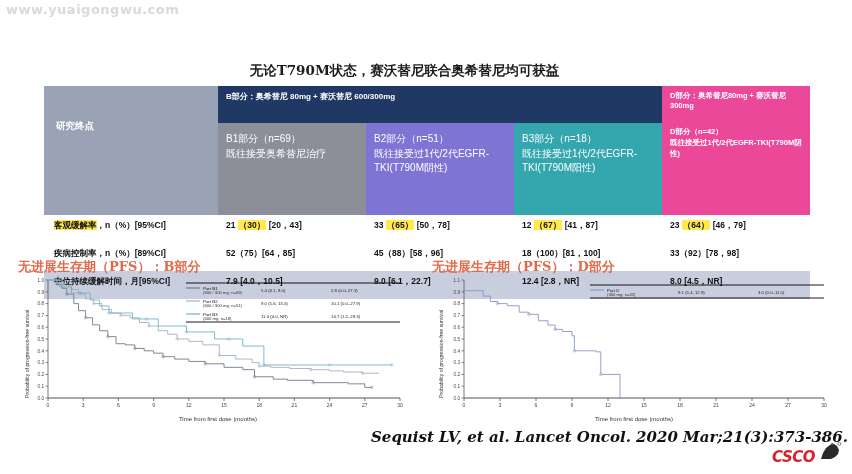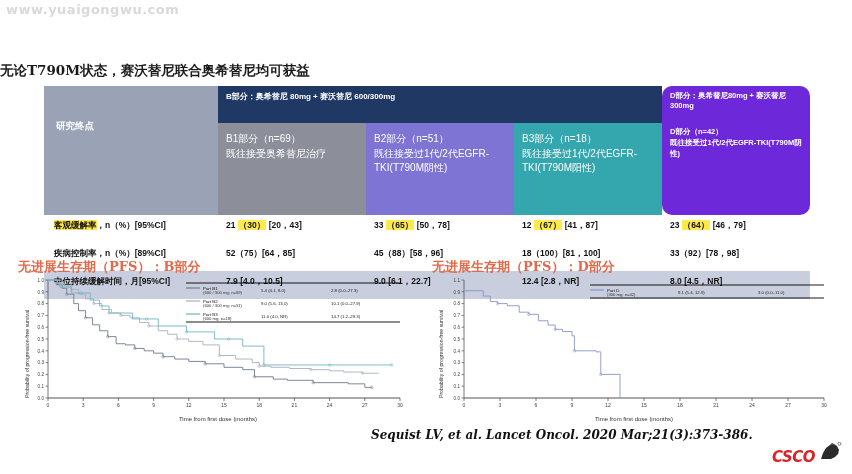--- a/index.html
+++ b/index.html
@@ -25,20 +25,21 @@
     position:absolute;left:88px;top:10px;
     font-size:30px;font-weight:bold;
     color:#e2694a;
     white-space:nowrap;
     letter-spacing:0px;
   }
 
   
   .subtitle{
     position:absolute;left:0;top:62px;width:809px;
+    text-align:center;
     font-size:13.5px;font-weight:bold;color:#1b1b1b;
     font-family:"DejaVu Serif","Liberation Serif",serif;
   }
 
   
   .table{
     position:absolute;left:44px;top:86px;width:766px;
     border-collapse:collapse;
     table-layout:fixed;
   }
@@ -51,25 +52,24 @@
     height:95px;
     vertical-align:top;
   }
   .band-b{
     background:#1f3864;color:#ffffff;
     font-size:8px;font-weight:bold;
     padding:6px 0 5px 8px !important;
     height:22px;line-height:1.25;
   }
   .band-d{
-    background:#6d28d9;color:#ffffff;
+    background:#ec4899;color:#ffffff;
     font-size:7.5px;font-weight:bold;
     padding:5px 6px 5px 8px !important;
     line-height:1.35;
-    border-radius:10px;
   }
   .sub-b1{background:#8c8f99;color:#ffffff;}
   .sub-b2{background:#7d74d4;color:#ffffff;}
   .sub-b3{background:#34a6ae;color:#ffffff;}
   .subhdr{
     font-size:10px;font-weight:normal;line-height:1.45;
     padding:9px 6px 9px 8px !important;
     height:64px;
   }
 
@@ -103,21 +103,21 @@
   }
   .xlab{
     position:absolute;
     font-size:6px;color:#333;
     text-align:center;white-space:nowrap;
   }
 
   
   .citation{
     position:absolute;left:371px;top:428px;
-    font-size:12px;font-weight:bold;font-style:italic;
+    font-size:15px;font-weight:bold;font-style:italic;
     color:#111;white-space:nowrap;
     font-family:"DejaVu Serif","Liberation Serif",serif;
   }
 
   
   .csco{
     position:absolute;left:770px;top:442px;
     width:74px;height:26px;
   }
   .csco-text{

